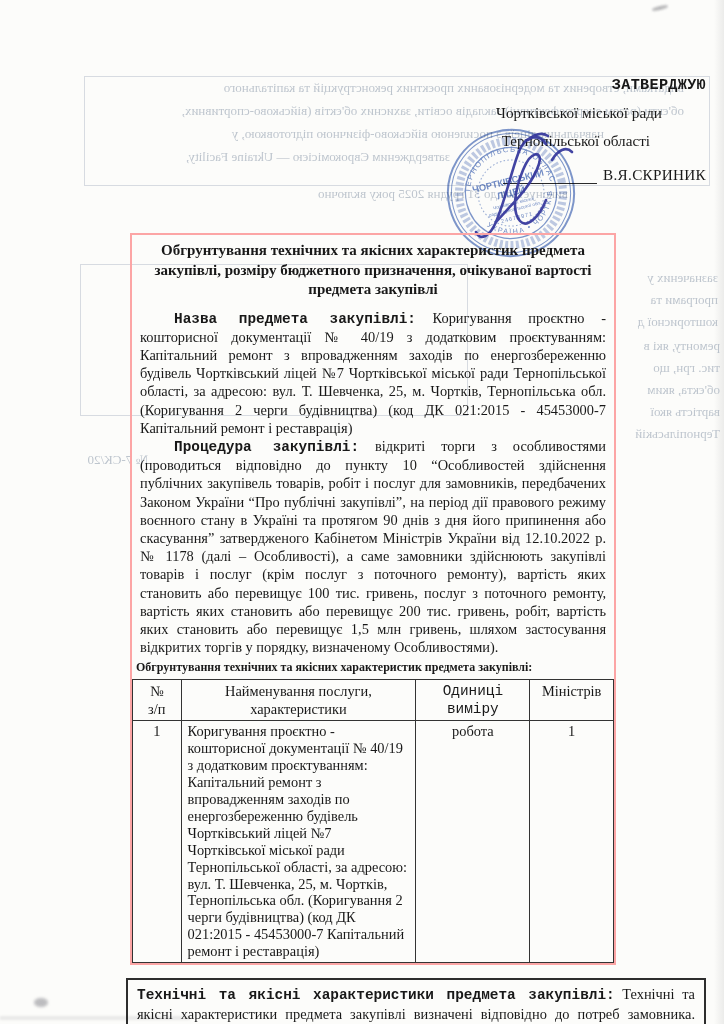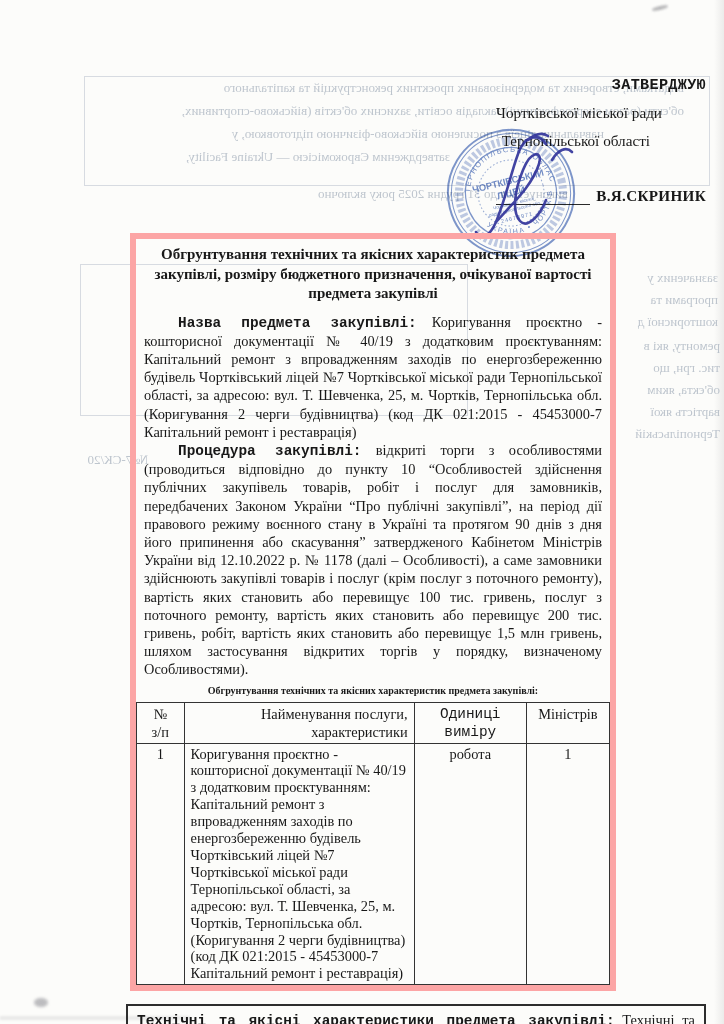--- a/index.html
+++ b/index.html
@@ -28,40 +28,40 @@
   .bleed-box{position:absolute;border:1px solid rgba(170,180,195,.45);filter:blur(.5px);}
   
   .approval{position:absolute;left:392px;top:76px;width:314px;font-size:15.2px;}
   .approval .l{margin-bottom:10px;white-space:nowrap;}
   .a-right{text-align:right;}
   .a-c1{text-align:right;padding-right:44px;}
   .a-c2{text-align:right;padding-right:56px;}
   .approve-word{font-weight:bold;letter-spacing:.3px;font-family:Liberation Mono, monospace;}
   .sig-row{display:flex;justify-content:flex-end;align-items:flex-end;margin-top:16px;}
   .sig-line{display:inline-block;width:94px;border-bottom:1.6px solid #2a2a2a;height:14px;}
-  .sig-name{font-weight:bold;padding-left:6px;letter-spacing:.3px;margin-top:21px;}
+  .sig-name{font-weight:normal;padding-left:6px;letter-spacing:.3px;}
   
   .stamp{position:absolute;left:444px;top:126px;width:134px;height:134px;transform:rotate(-14deg);
     opacity:.88;mix-blend-mode:multiply;}
   .signature{position:absolute;left:468px;top:126px;width:112px;height:118px;}
   
   .content{position:absolute;left:130px;top:233px;width:572px;}
-  .main-box{border:6px solid #fca5a5;box-sizing:border-box;width:486px;background:rgba(255,255,255,.0);}
+  .main-box{border:2px solid #fca5a5;box-sizing:border-box;width:486px;background:rgba(255,255,255,.0);}
   .title-block{padding:6px 8px 0 8px;text-align:center;}
   .title-bold{font-weight:bold;font-size:15px;line-height:19.5px;}
   .title-sub{font-size:14.6px;line-height:19px;margin-top:1px;}
   .para{font-size:14.4px;line-height:18.2px;text-align:justify;padding:0 8px;margin:0;}
   .para .ind{display:inline-block;width:34px;}
   .first-para{margin-top:9px;}
   b.lbl{font-weight:bold;font-family:Liberation Mono, monospace;}
-  .tbl-heading{font-weight:bold;font-size:10px;text-align:center;margin:2px 4px 2px 4px;line-height:19px;}
+  .tbl-heading{font-weight:bold;font-size:12px;text-align:left;margin:2px 4px 2px 4px;line-height:19px;}
   table.just{border-collapse:collapse;width:100%;font-size:14.4px;}
   table.just th,table.just td{border:1.6px solid #333;vertical-align:top;padding:2px 6px;font-weight:normal;}
   th.numh{white-space:pre-line;text-align:center;width:50px;line-height:18px;}
-  th.nameh{text-align:right;width:292px;line-height:18px;padding-top:4px;font-family:Liberation Serif, serif;}
+  th.nameh{text-align:center;width:292px;line-height:18px;padding-top:4px;font-family:Liberation Serif, serif;}
   th.unith{text-align:center;width:128px;line-height:18px;padding-top:4px;font-family:Liberation Mono, monospace;}
   th.qtyh{text-align:center;width:78px;line-height:18px;padding-top:4px;}
   td.numc{text-align:center;padding-top:4px;}
   td.namec{line-height:16.9px;padding:4px 6px 4px 9px;}
   td.unitc{text-align:center;padding-top:4px;}
   td.qtyc{text-align:center;padding-top:4px;}
   .tech-box{border:2px solid #2d2d2d;box-sizing:border-box;width:580px;margin-left:-4px;margin-top:13px;
     padding:5px 9px 6px 9px;}
   .tech-text{font-size:14.4px;line-height:18.8px;text-align:justify;text-align-last:justify;}
   .stamp text{font-family:"Liberation Sans",sans-serif;fill:#5d7cc0;}

